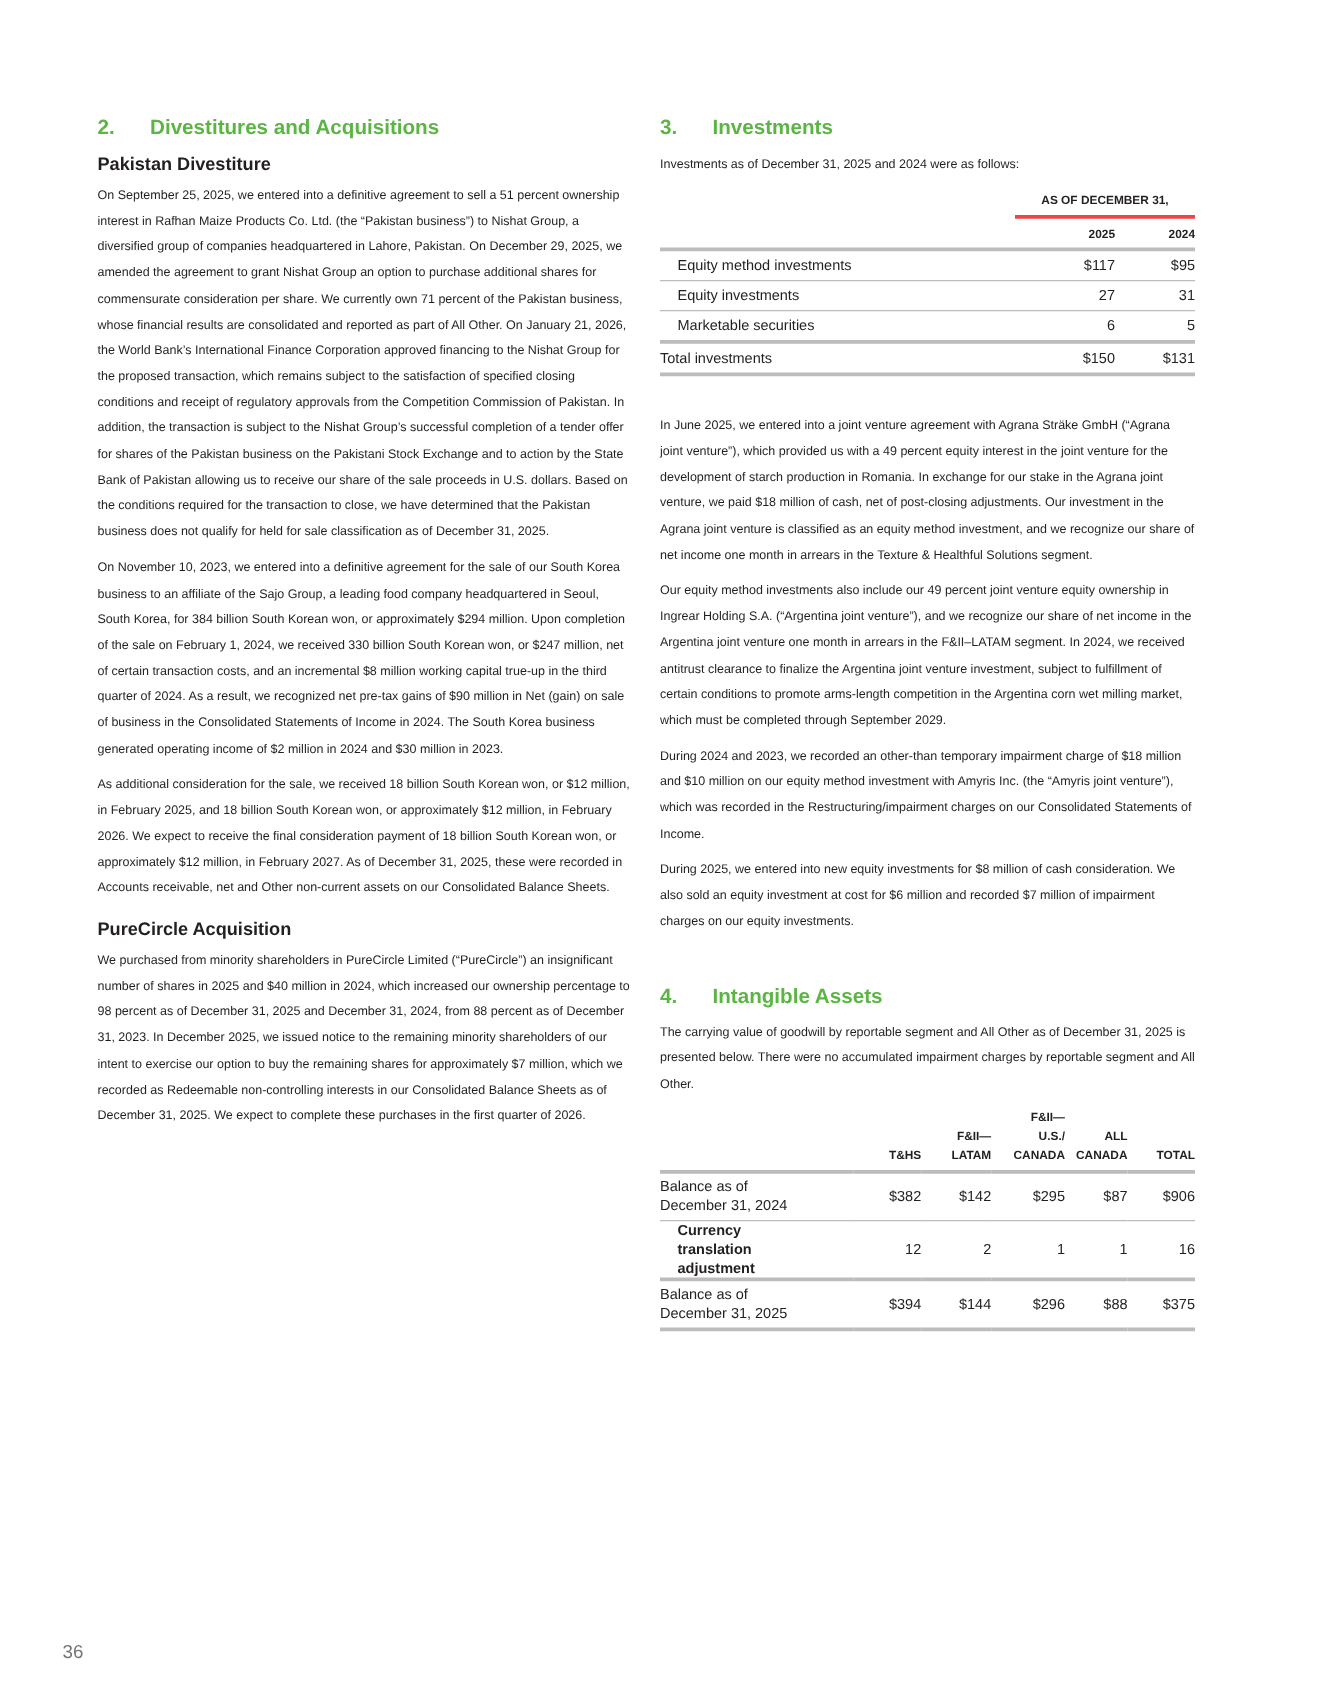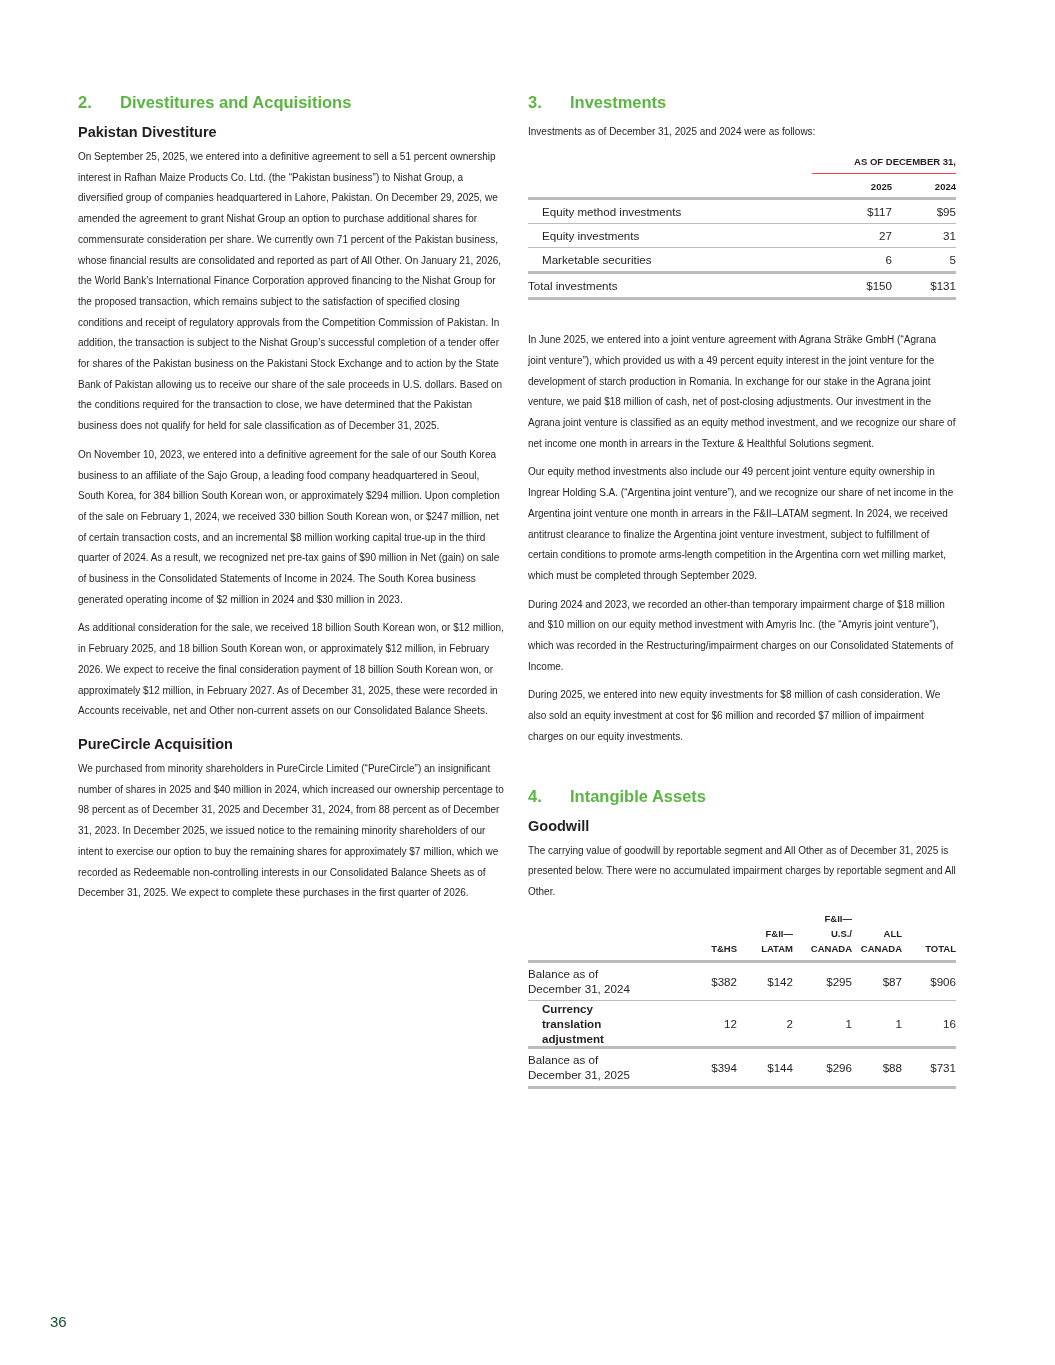--- a/index.html
+++ b/index.html
@@ -15,37 +15,37 @@
       display: flex; line-height: 24px;
     }
     .sec-title .num { width: 42px; display: inline-block; }
     .sub-title { font-weight: bold; font-size: 14.5px; margin: 0 0 5px 0; line-height: 20px; }
     p { margin: 0 0 8px 0; font-size: 10px; line-height: 20.7px; }
 
     table { border-collapse: collapse; width: 100%; font-size: 11.6px; }
     td, th { padding: 0; }
     .inv-table { margin: 6px 0 30px 0; }
     .inv-table th { font-size: 9.5px; font-weight: bold; text-align: right; padding: 4px 0 4px 0; }
-    .inv-table .super th { border-bottom: 1px solid #ef4444; padding-bottom: 5px; }
+    .inv-table .super th { border-bottom: 3px solid #ef4444; padding-bottom: 5px; text-align: center; }
     .inv-table .years th { border-bottom: 3px solid #bcbcbc; padding-top: 7px; padding-bottom: 5px; }
     .inv-table td { text-align: right; height: 23px; border-bottom: 1px solid #bcbcbc; }
     .inv-table td.lbl { text-align: left; }
     .inv-table tr.indent td.lbl { padding-left: 14px; }
     .inv-table tr.last-item td { border-bottom: 3px solid #bcbcbc; }
     .inv-table tr.total td { border-bottom: 3px solid #bcbcbc; }
 
     .gw-table { margin: 8px 0 28px 0; }
     .gw-table th { font-size: 9.5px; font-weight: bold; text-align: right; vertical-align: bottom; line-height: 15px; padding-bottom: 4px; border-bottom: 3px solid #bcbcbc; }
     .gw-table td { text-align: right; height: 37px; border-bottom: 1px solid #bcbcbc; vertical-align: middle; }
     .gw-table td.lbl { text-align: left; line-height: 15px; }
     .gw-table tr.indent td.lbl { padding-left: 14px; font-weight: bold; }
     .gw-table tr.adj td { border-bottom: 3px solid #bcbcbc; }
     .gw-table tr.total td { border-bottom: 3px solid #bcbcbc; }
 
-    .page-num { position: absolute; left: 50px; top: 1313px; font-size: 15px; color: #14532d; }
+    .page-num { position: absolute; left: 50px; top: 1313px; font-size: 15px; color: #737373; }
   </style>
 </head>
 <body>
 
 <div class="col col-left">
   <h2 class="sec-title">
     <span class="num">2.</span>
     <span>Divestitures and Acquisitions</span>
   </h2>
 
@@ -107,21 +107,20 @@
 
   <p>In June 2025, we entered into a joint venture agreement with Agrana Sträke GmbH (“Agrana joint venture”), which provided us with a 49 percent equity interest in the joint venture for the development of starch production in Romania. In exchange for our stake in the Agrana joint venture, we paid $18 million of cash, net of post-closing adjustments. Our investment in the Agrana joint venture is classified as an equity method investment, and we recognize our share of net income one month in arrears in the Texture &amp; Healthful Solutions segment.</p>
   <p>Our equity method investments also include our 49 percent joint venture equity ownership in Ingrear Holding S.A. (“Argentina joint venture”), and we recognize our share of net income in the Argentina joint venture one month in arrears in the F&amp;II–LATAM segment. In 2024, we received antitrust clearance to finalize the Argentina joint venture investment, subject to fulfillment of certain conditions to promote arms-length competition in the Argentina corn wet milling market, which must be completed through September 2029.</p>
   <p>During 2024 and 2023, we recorded an other-than temporary impairment charge of $18 million and $10 million on our equity method investment with Amyris Inc. (the “Amyris joint venture”), which was recorded in the Restructuring/impairment charges on our Consolidated Statements of Income.</p>
   <p>During 2025, we entered into new equity investments for $8 million of cash consideration. We also sold an equity investment at cost for $6 million and recorded $7 million of impairment charges on our equity investments.</p>
 
   <h2 class="sec-title" style="margin-top:36px">
     <span class="num">4.</span>
     <span>Intangible Assets</span>
   </h2>
-  <h3 class="sub-title">Goodwill</h3>
   <p>The carrying value of goodwill by reportable segment and All Other as of December 31, 2025 is presented below. There were no accumulated impairment charges by reportable segment and All Other.</p>
 
   <table class="gw-table">
     <colgroup>
         <col>
         <col style="width:54px">
         <col style="width:56px">
         <col style="width:59px">
         <col style="width:50px">
         <col style="width:54px">
@@ -150,20 +149,20 @@
       <td>1</td>
       <td>1</td>
       <td>16</td>
     </tr>
     <tr class="total">
       <td class="lbl" style="padding-right:30px">Balance as of December 31, 2025</td>
       <td>$394</td>
       <td>$144</td>
       <td>$296</td>
       <td>$88</td>
-      <td>$731</td>
+      <td>$375</td>
     </tr>
   </tbody>
     </table>
 
 </div>
 
 <div class="page-num">36</div>
 
 </body></html>

